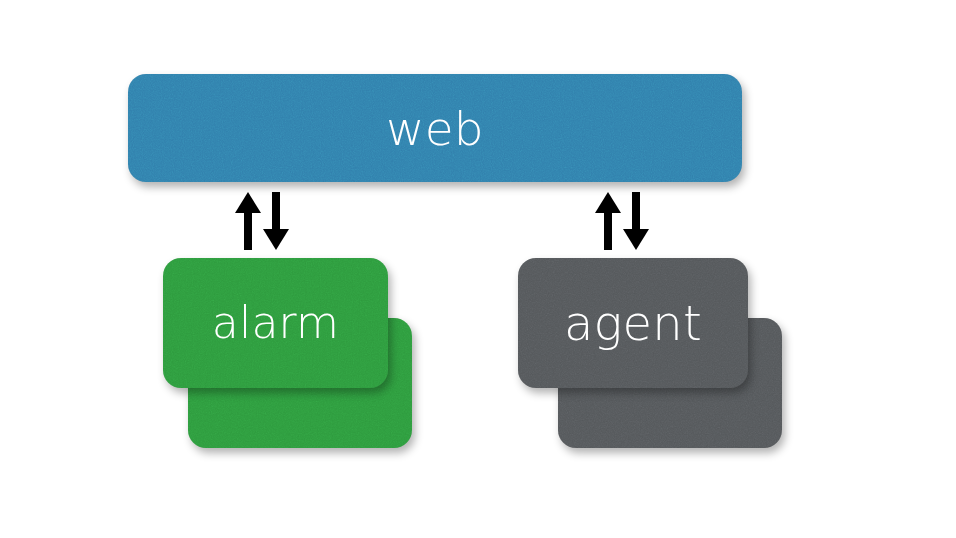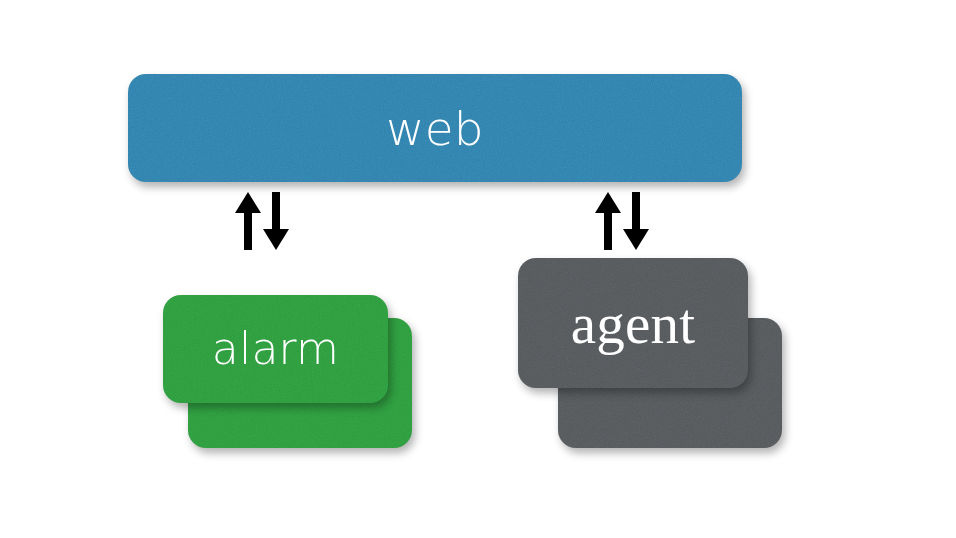--- a/index.html
+++ b/index.html
@@ -68,45 +68,44 @@
     top: 318px;
     width: 224px;
     height: 130px;
     background-color: #2E9B3E;
     z-index: 1;
   }
   #node-alarm-front {
     left: 163px;
     top: 258px;
     width: 225px;
-    height: 108px;
+    height: 130px;
     background-color: #2E9B3E;
     z-index: 2;
-    margin-top: 37px;
   }
   #node-alarm-front .node-label { font-size: 44px; }
 
   
   #node-agent-back {
     left: 558px;
     top: 318px;
     width: 224px;
     height: 130px;
     background-color: #55585B;
     z-index: 1;
   }
   #node-agent-front {
     left: 518px;
     top: 258px;
     width: 230px;
     height: 130px;
     background-color: #55585B;
     z-index: 2;
   }
-  #node-agent-front .node-label { font-size: 57px; font-family: Liberation Serif, serif; }
+  #node-agent-front .node-label { font-size: 48px; }
 
   
   .arrow-pair {
     position: absolute;
     z-index: 3;
   }
   #arrows-web-alarm { left: 228px; top: 192px; width: 64px; height: 58px; }
   #arrows-web-agent { left: 588px; top: 192px; width: 64px; height: 58px; }
 </style>
 </head>

